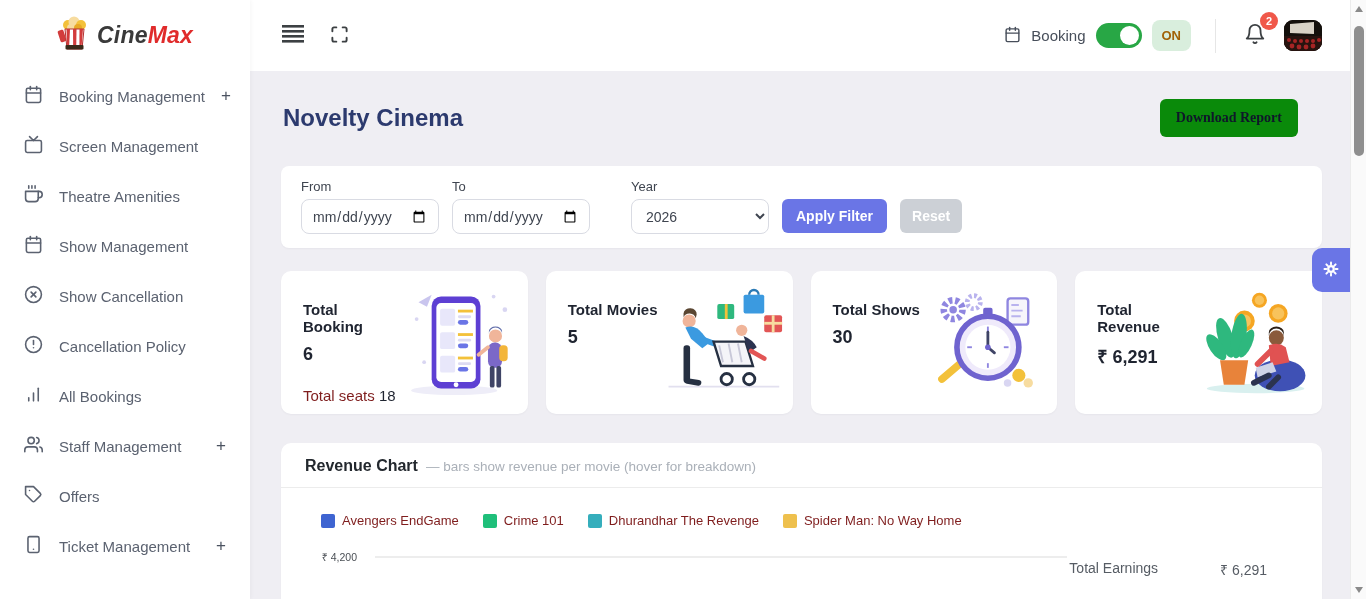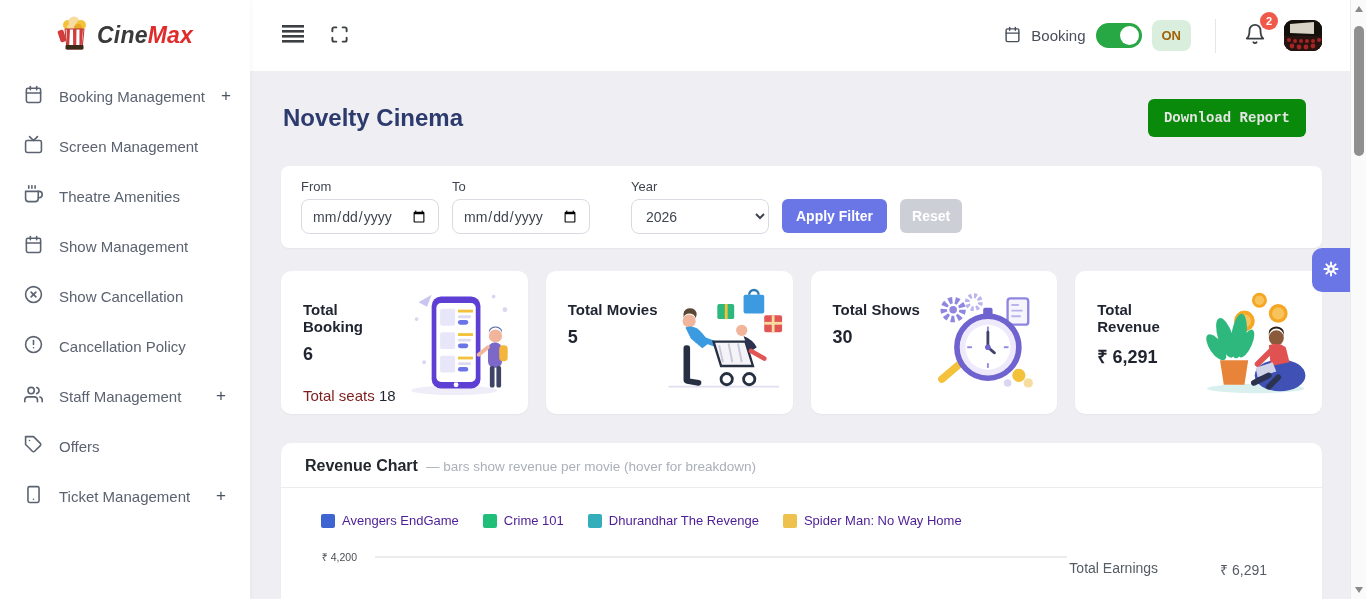--- a/index.html
+++ b/index.html
@@ -31,21 +31,21 @@
   .on-badge { background:#d9eedd; color:#a16207; font-size:13px; font-weight:600; padding:8px 10px; border-radius:8px; }
   .tb-divider { width:1px; height:34px; background:#e6e6e6; margin:0 10px; }
   .bell-wrap { position:relative; }
   .bell-badge { position:absolute; top:-7px; right:-8px; min-width:18px; height:18px; background:#f0584a; color:#fff; font-size:11px; font-weight:700; border-radius:50%; display:flex; align-items:center; justify-content:center; }
   .avatar { width:38px; height:31px; border-radius:9px; overflow:hidden; cursor:pointer; border:none; padding:0; background:#1a120e; }
 
   
   .main { position:absolute; left:250px; top:71px; width:1100px; height:528px; background:#efeef3; padding:0 28px 0 31px; overflow:hidden; }
   .page-head { display:flex; align-items:center; justify-content:space-between; margin:24px 0 0 2px; height:46px; }
   .page-title { font-size:24px; font-weight:700; color:#2c3a6e; }
-  .btn-green { background:#0a8a0a; color:#e5e5e5; border:none; border-radius:6px; font-size:14px; font-weight:700; padding:11px 16px; cursor:pointer; margin-right:16px; font-family:Liberation Mono, monospace; }
+  .btn-green { background:#0a8a0a; color:#0f172a; border:none; border-radius:6px; font-size:14px; font-weight:700; padding:11px 16px; cursor:pointer; margin-right:24px; font-family:Liberation Serif, serif; }
 
   .filter-card { margin-top:25px; background:#fff; border-radius:8px; padding:13px 20px 14px 20px; display:flex; align-items:flex-end; gap:13px; box-shadow:0 1px 2px rgba(30,30,60,.04); }
   .field { display:flex; flex-direction:column; gap:5px; }
   .field label { font-size:13px; color:#3f4550; }
   .field input[type="date"], .field select { width:138px; height:35px; border:1px solid #d9dbe3; border-radius:8px; padding:0 10px; font-size:14px; color:#3f4550; background:#fff; font-family:"Liberation Sans", sans-serif; outline:none; }
   .field.year { margin-left:28px; }
   .btn-apply { background:#6a75e6; color:#fff; border:none; border-radius:6px; font-size:14px; font-weight:600; padding:9px 14px; cursor:pointer; margin-bottom:1px; font-family:"Liberation Sans", sans-serif; }
   .btn-reset { background:#ccd0d6; color:#fff; border:none; border-radius:6px; font-size:14px; font-weight:600; padding:9px 12px; cursor:default; margin-bottom:1px; font-family:"Liberation Sans", sans-serif; }
 
   .stats { margin-top:23px; display:flex; gap:18px; }
@@ -56,21 +56,21 @@
   .stat-sub { font-size:15px; margin-top:22px; }
   .stat-sub .g { color:#7f1d1d; }
   .stat-sub .v { color:#1f2430; }
   .illus { width:122px; height:112px; flex:0 0 auto; }
 
   .chart-card { margin-top:29px; background:#fff; border-radius:10px 10px 0 0; height:160px; box-shadow:0 1px 2px rgba(30,30,60,.04); }
   .chart-head { padding:14px 24px 12px 24px; border-bottom:1px solid #ececec; display:flex; align-items:baseline; gap:8px; }
   .chart-title { font-size:16px; font-weight:700; color:#23282e; }
   .chart-sub { font-size:13.5px; color:#aab0b8; }
   .legend { display:flex; align-items:center; gap:24px; padding:25px 0 0 40px; }
-  .legend-item { display:flex; align-items:center; gap:7px; font-size:13px; color:#4c1d95; }
+  .legend-item { display:flex; align-items:center; gap:7px; font-size:13px; color:#7f1d1d; }
   .legend-swatch { width:14px; height:14px; border-radius:2px; background:#999; }
   .chart-body { position:relative; margin-top:18px; height:60px; }
   .tick-row { position:absolute; left:24px; top:4px; display:flex; align-items:center; }
   .tick-label { width:52px; text-align:right; font-size:10.5px; color:#4a4f55; }
   .gridline { width:692px; height:2px; background:#ededed; margin-left:18px; }
   .earn { position:absolute; right:55px; top:14px; display:flex; gap:62px; font-size:14px; color:#565c64; }
 
   
   .gear-fab { position:absolute; right:16px; top:248px; width:38px; height:44px; background:#6a75e6; border:none; border-radius:10px 0 0 10px; cursor:pointer; display:flex; align-items:center; justify-content:center; z-index:6; }
   .scrollbar { position:absolute; right:0; top:0; width:16px; height:599px; background:#fafafa; border-left:1px solid #ebebeb; z-index:7; }
@@ -148,20 +148,28 @@
             </svg></span>
         <span class="nlabel">Show Cancellation</span>
       </div>
       <div class="nav-item">
         <span><svg width="19" height="19" viewBox="0 0 24 24" fill="none" stroke="currentColor" stroke-width="2" stroke-linecap="round" stroke-linejoin="round">
               <circle cx="12" cy="12" r="10"></circle>
               <line x1="12" y1="7" x2="12" y2="12"></line>
               <line x1="12" y1="16" x2="12.01" y2="16"></line>
             </svg></span>
         <span class="nlabel">Cancellation Policy</span>
+      </div>
+      <div class="nav-item">
+        <span><svg width="19" height="19" viewBox="0 0 24 24" fill="none" stroke="currentColor" stroke-width="2" stroke-linecap="round" stroke-linejoin="round">
+              <line x1="12" y1="20" x2="12" y2="10"></line>
+              <line x1="18" y1="20" x2="18" y2="4"></line>
+              <line x1="6" y1="20" x2="6" y2="16"></line>
+            </svg></span>
+        <span class="nlabel">All Bookings</span>
       </div>
       <div class="nav-item">
         <span><svg width="19" height="19" viewBox="0 0 24 24" fill="none" stroke="currentColor" stroke-width="2" stroke-linecap="round" stroke-linejoin="round">
               <path d="M17 21v-2a4 4 0 0 0-4-4H5a4 4 0 0 0-4 4v2"></path>
               <circle cx="9" cy="7" r="4"></circle>
               <path d="M23 21v-2a4 4 0 0 0-3-3.87"></path>
               <path d="M16 3.13a4 4 0 0 1 0 7.75"></path>
             </svg></span>
         <span class="nlabel">Staff Management</span>
         <span class="plus">+</span>

